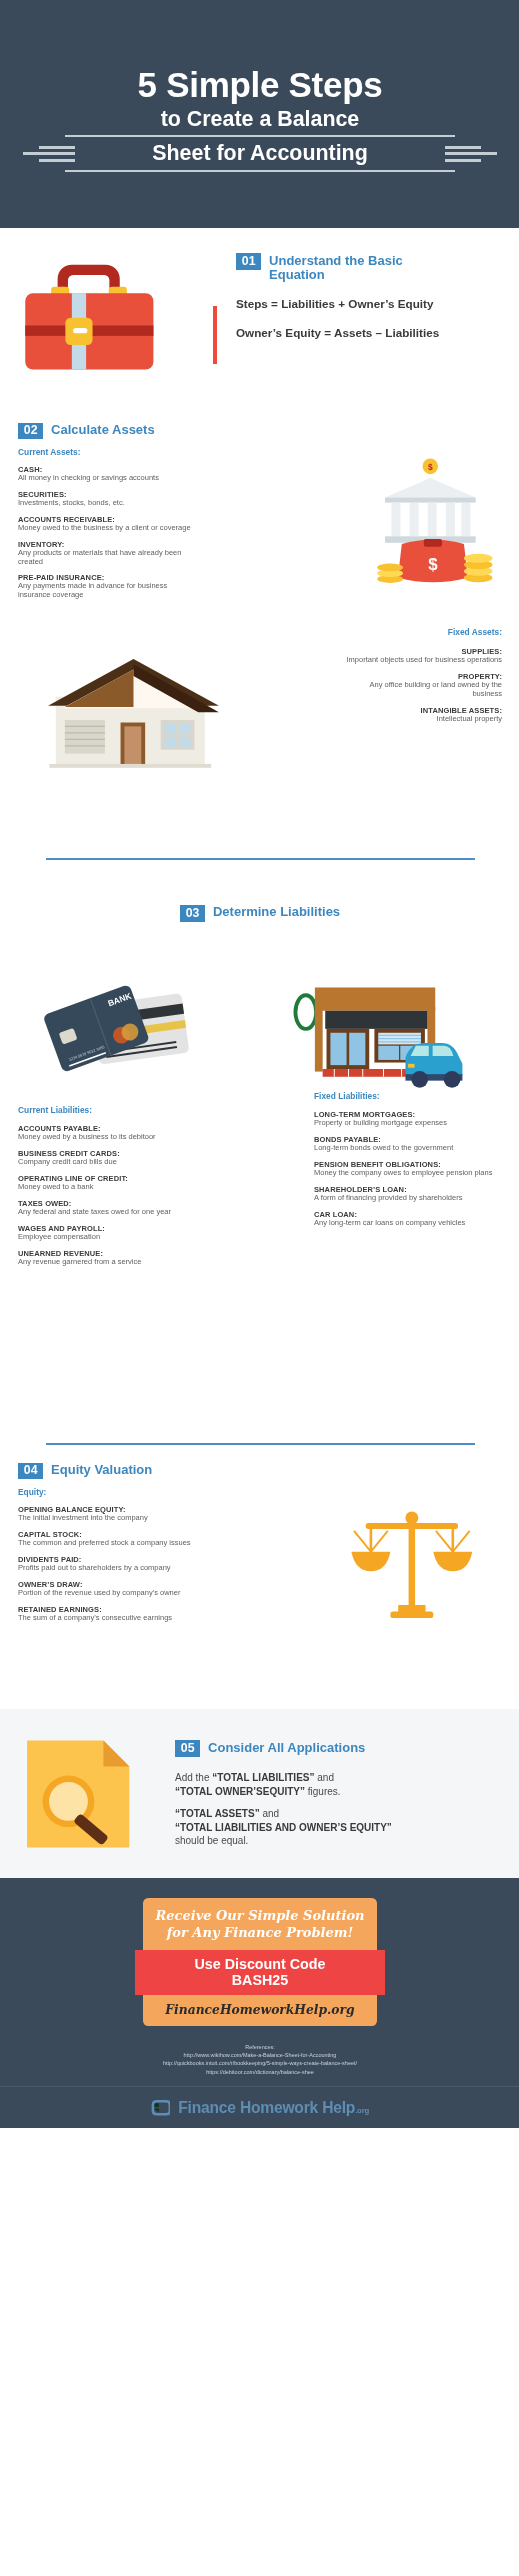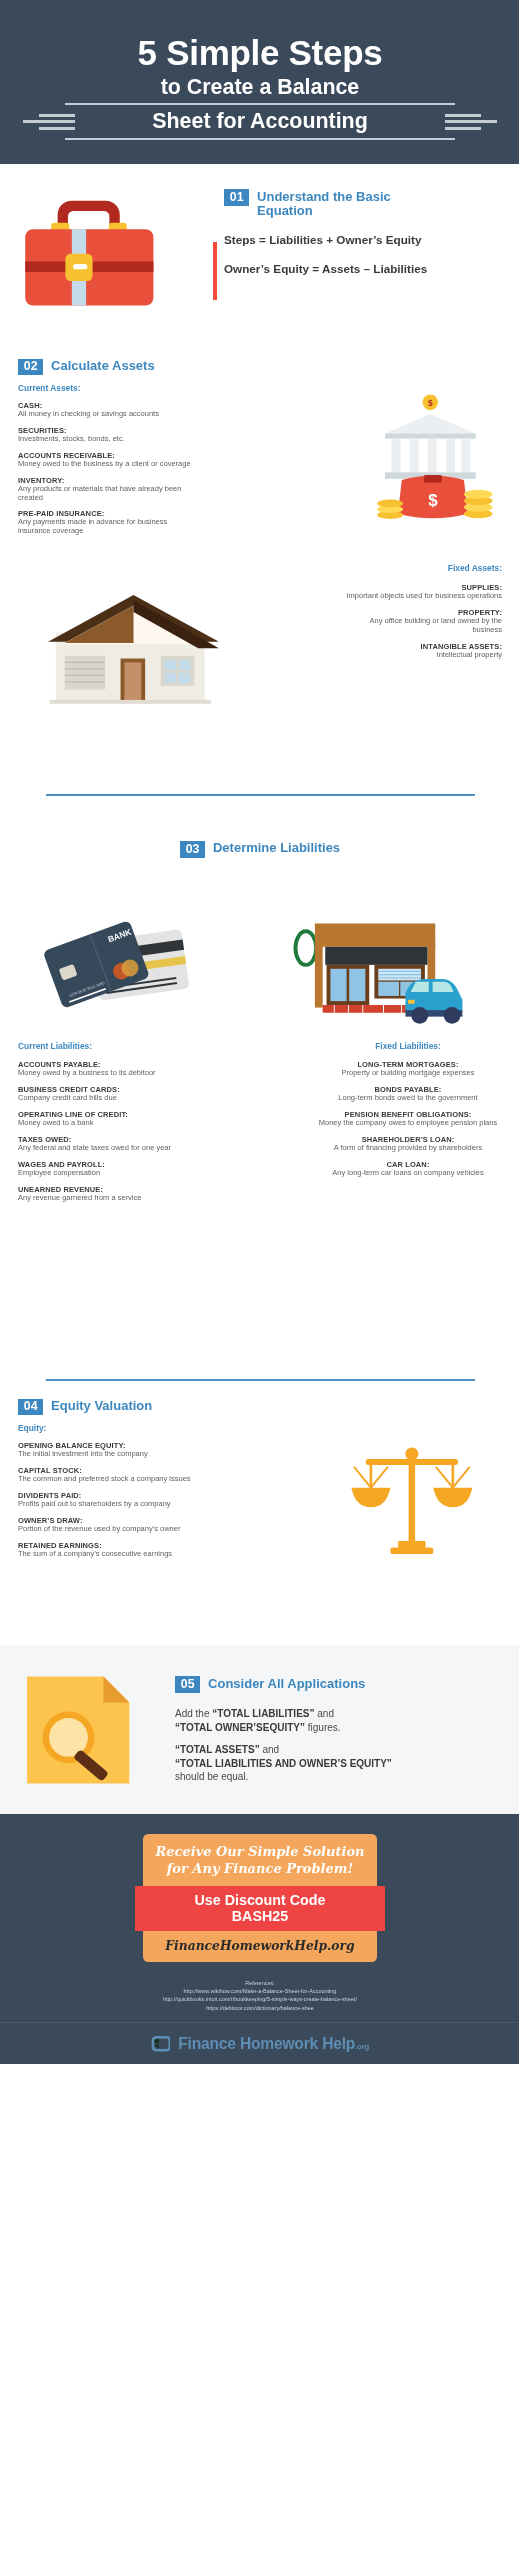--- a/index.html
+++ b/index.html
@@ -12,21 +12,21 @@
     width: 520px;
     height: 2576px;
     position: relative;
     background: #ffffff;
     overflow: hidden;
   }
 
   
   .header {
     background: #3a4a5a;
-    height: 164px;
+    height: 228px;
     position: relative;
     display: flex;
     flex-direction: column;
     align-items: center;
     justify-content: center;
     padding-top: 11.7px;
   }
   .title-1 {
     color: #ffffff;
     font-size: 35px;
@@ -120,21 +120,21 @@
   .entry { margin-bottom: 7.1px; }
   .hr-blue {
     height: 1.9px;
     background: #4d8ec4;
     margin: 0 auto;
   }
 
   
   .sec1 { position: relative; height: 175px; padding-top: 18px; }
   .s1-art { position: absolute; left: 19.5px; top: 25px; width: 149px; height: 123px; }
-  .s1-text { position: absolute; left: 224px; top: 25px; width: 273px; }
+  .s1-text { position: absolute; left: 236px; top: 25px; width: 273px; }
   .eq {
     color: #3a3a3a;
     font-size: 11.7px;
     font-weight: bold;
     line-height: 1.22;
     margin-top: 14.3px;
   }
   .red-tick {
     position: absolute;
     left: 213px; top: 78px;
@@ -149,21 +149,21 @@
   .s2-bank { position: absolute; right: 13px; top: 53px; width: 156px; height: 136px; }
   .s2-right { position: absolute; right: 18px; top: 224px; width: 162px; text-align: right; }
   .s2-house { position: absolute; left: 36px; top: 247px; width: 195px; height: 123px; }
 
   
   .sec3 { position: relative; height: 585px; }
   .s3-head { display: flex; justify-content: center; padding-top: 45px; }
   .s3-cards { position: absolute; left: 39px; top: 127px; width: 175px; height: 104px; }
   .s3-shop { position: absolute; left: 286px; top: 123px; width: 182px; height: 110px; }
   .s3-colL { position: absolute; left: 18px; top: 247px; width: 188px; }
-  .s3-colR { position: absolute; right: 18px; top: 247px; width: 188px; text-align: center; }
+  .s3-colR { position: absolute; right: 18px; top: 233px; width: 188px; text-align: left; }
 
   
   .sec4 { position: relative; height: 266px; }
   .s4-left { position: absolute; left: 18px; top: 19.5px; width: 214px; }
   .s4-scale { position: absolute; right: 36px; top: 58px; width: 143px; height: 130px; }
 
   
   .sec5 {
     position: relative;
     height: 169px;

